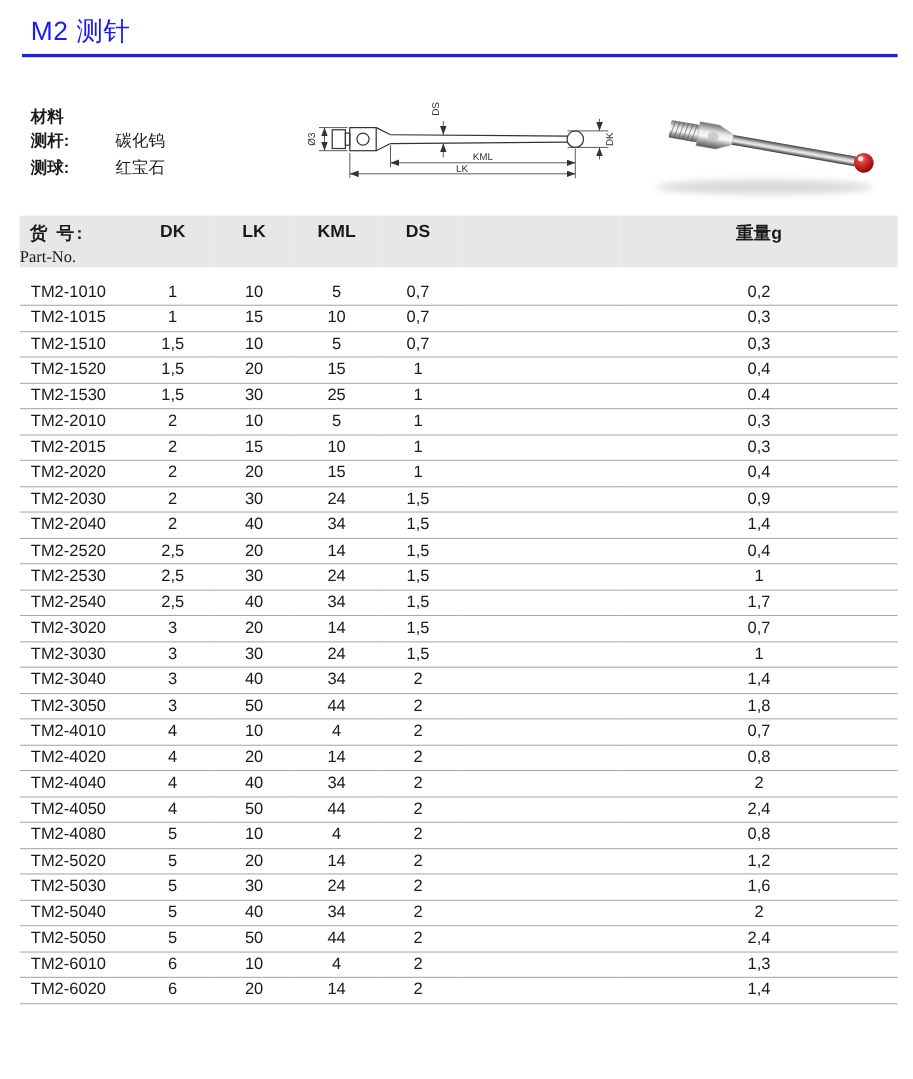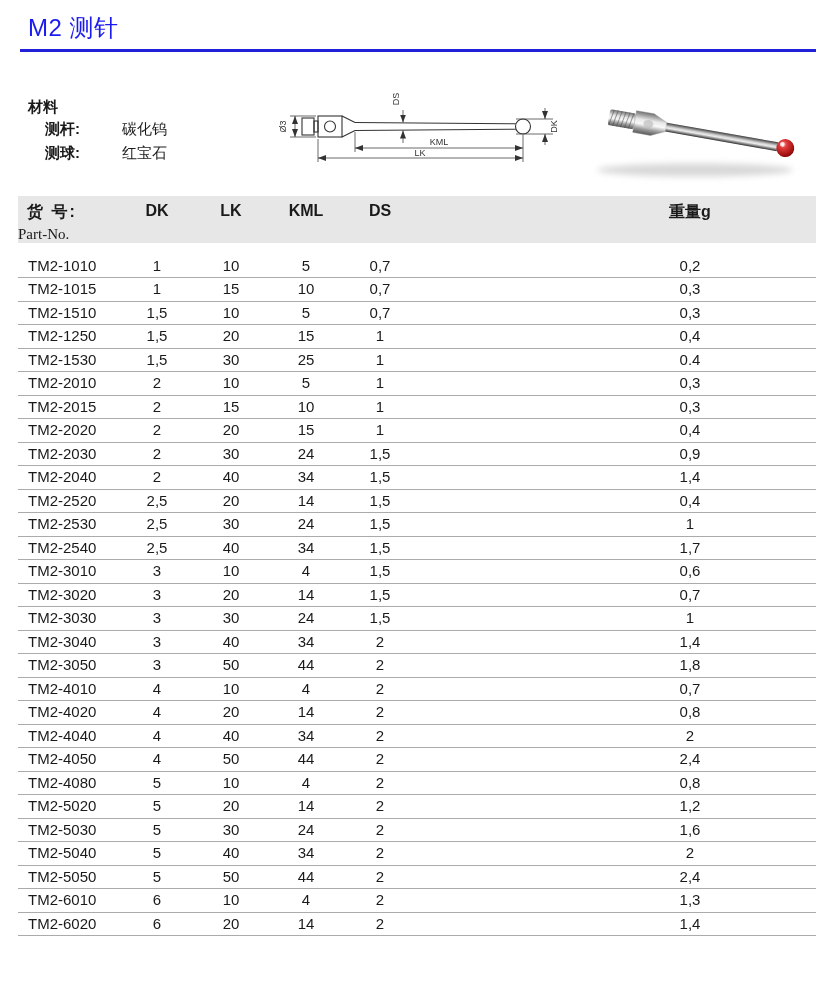--- a/index.html
+++ b/index.html
@@ -8,21 +8,21 @@
 
   
   .title{position:absolute;left:28px;top:12px;margin:0;font-size:24px;font-weight:normal;
          color:#1b1bef;letter-spacing:0.5px;}
   .title-rule{position:absolute;left:20px;top:49px;width:796px;height:3px;background:#2121d8;}
 
   
   .materials{position:absolute;left:28px;top:97px;font-size:15px;}
   .mat-heading{font-weight:bold;line-height:20px;}
   .mat-row{line-height:24px;}
-  .mat-label{font-weight:bold;display:inline-block;width:77px;margin-left:17px;}
+  .mat-label{font-weight:bold;display:inline-block;width:77px;}
   .mat-value{display:inline-block;}
 
   
   .drawing{position:absolute;left:272px;top:86px;width:292px;height:92px;}
   .photo{position:absolute;left:593px;top:86px;width:232px;height:105px;}
 
   
   table.spec{position:absolute;left:18px;top:196px;width:798px;border-collapse:collapse;
              table-layout:fixed;font-size:15px;color:#1a1a1a;}
   table.spec thead tr{height:41px;background:#e7e7e7;}
@@ -193,21 +193,21 @@
         <tr class="datarow">
           <td class="c-part">TM2-1510</td>
           <td>1,5</td>
           <td>10</td>
           <td>5</td>
           <td>0,7</td>
           <td></td>
           <td>0,3</td>
         </tr>
         <tr class="datarow">
-          <td class="c-part">TM2-1250</td>
+          <td class="c-part">TM2-1520</td>
           <td>1,5</td>
           <td>20</td>
           <td>15</td>
           <td>1</td>
           <td></td>
           <td>0,4</td>
         </tr>
         <tr class="datarow">
           <td class="c-part">TM2-1530</td>
           <td>1,5</td>
@@ -283,29 +283,20 @@
         <tr class="datarow">
           <td class="c-part">TM2-2540</td>
           <td>2,5</td>
           <td>40</td>
           <td>34</td>
           <td>1,5</td>
           <td></td>
           <td>1,7</td>
         </tr>
         <tr class="datarow">
-          <td class="c-part">TM2-3010</td>
-          <td>3</td>
-          <td>10</td>
-          <td>4</td>
-          <td>1,5</td>
-          <td></td>
-          <td>0,6</td>
-        </tr>
-        <tr class="datarow">
           <td class="c-part">TM2-3020</td>
           <td>3</td>
           <td>20</td>
           <td>14</td>
           <td>1,5</td>
           <td></td>
           <td>0,7</td>
         </tr>
         <tr class="datarow">
           <td class="c-part">TM2-3030</td>

